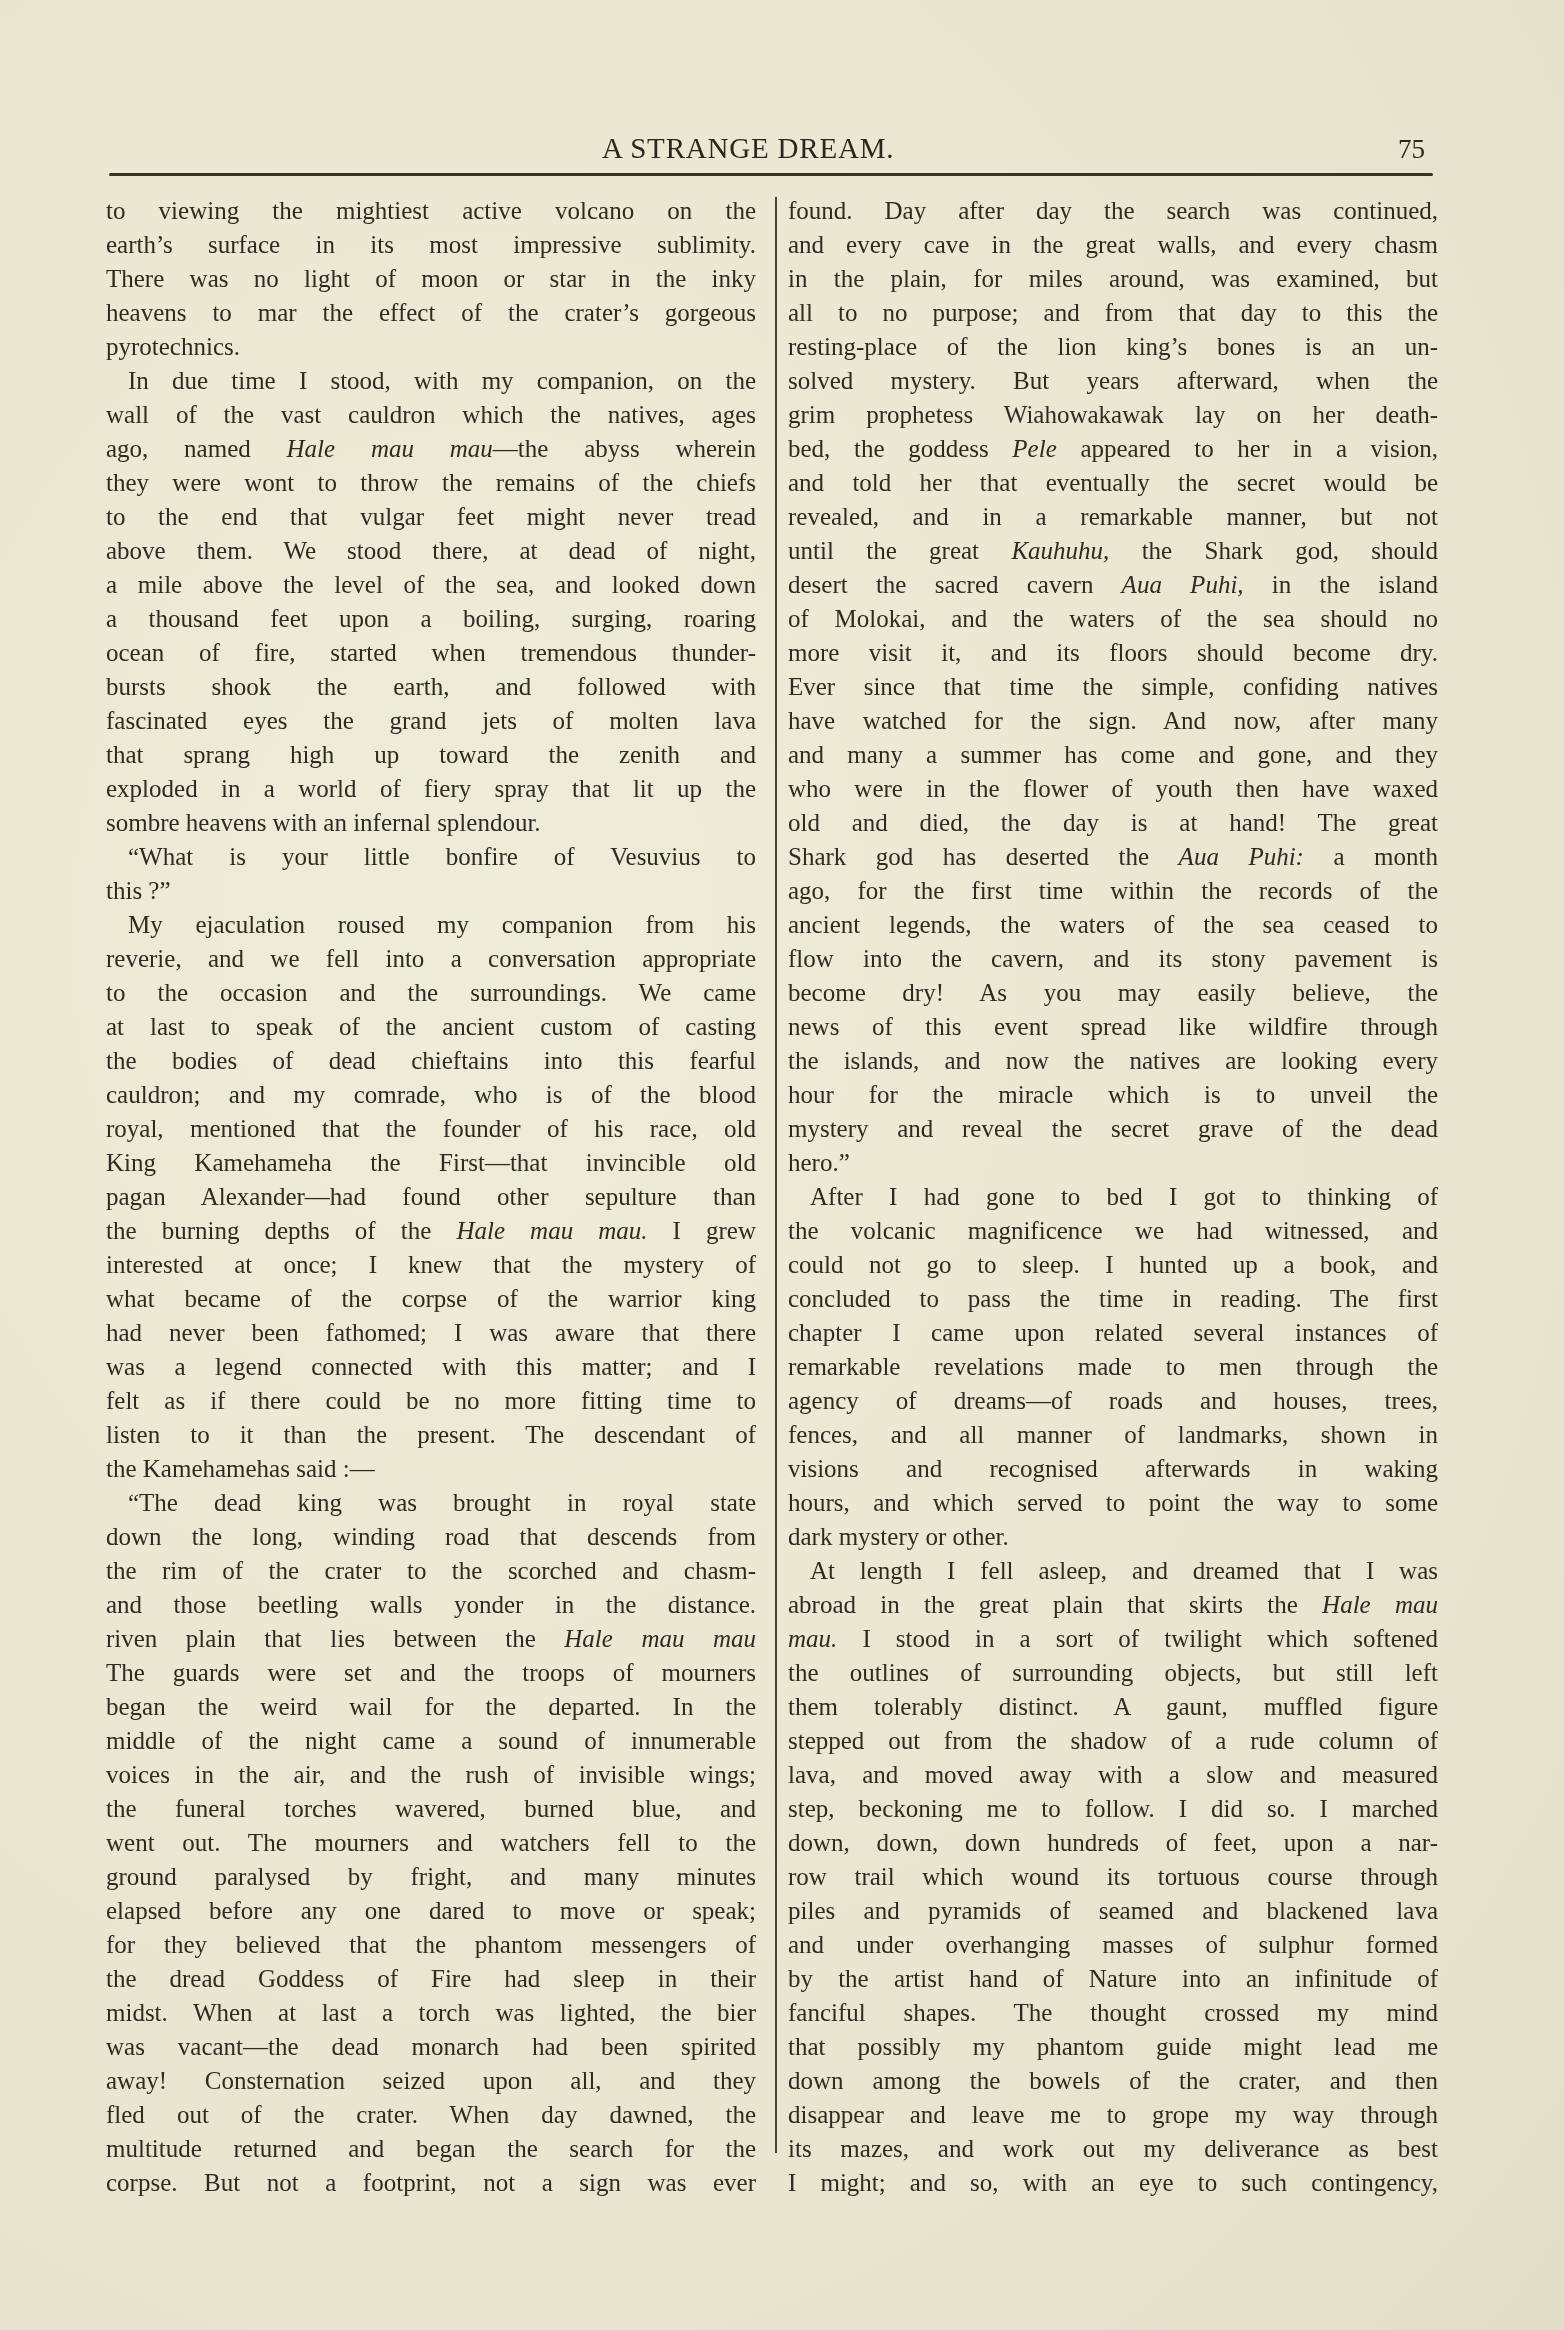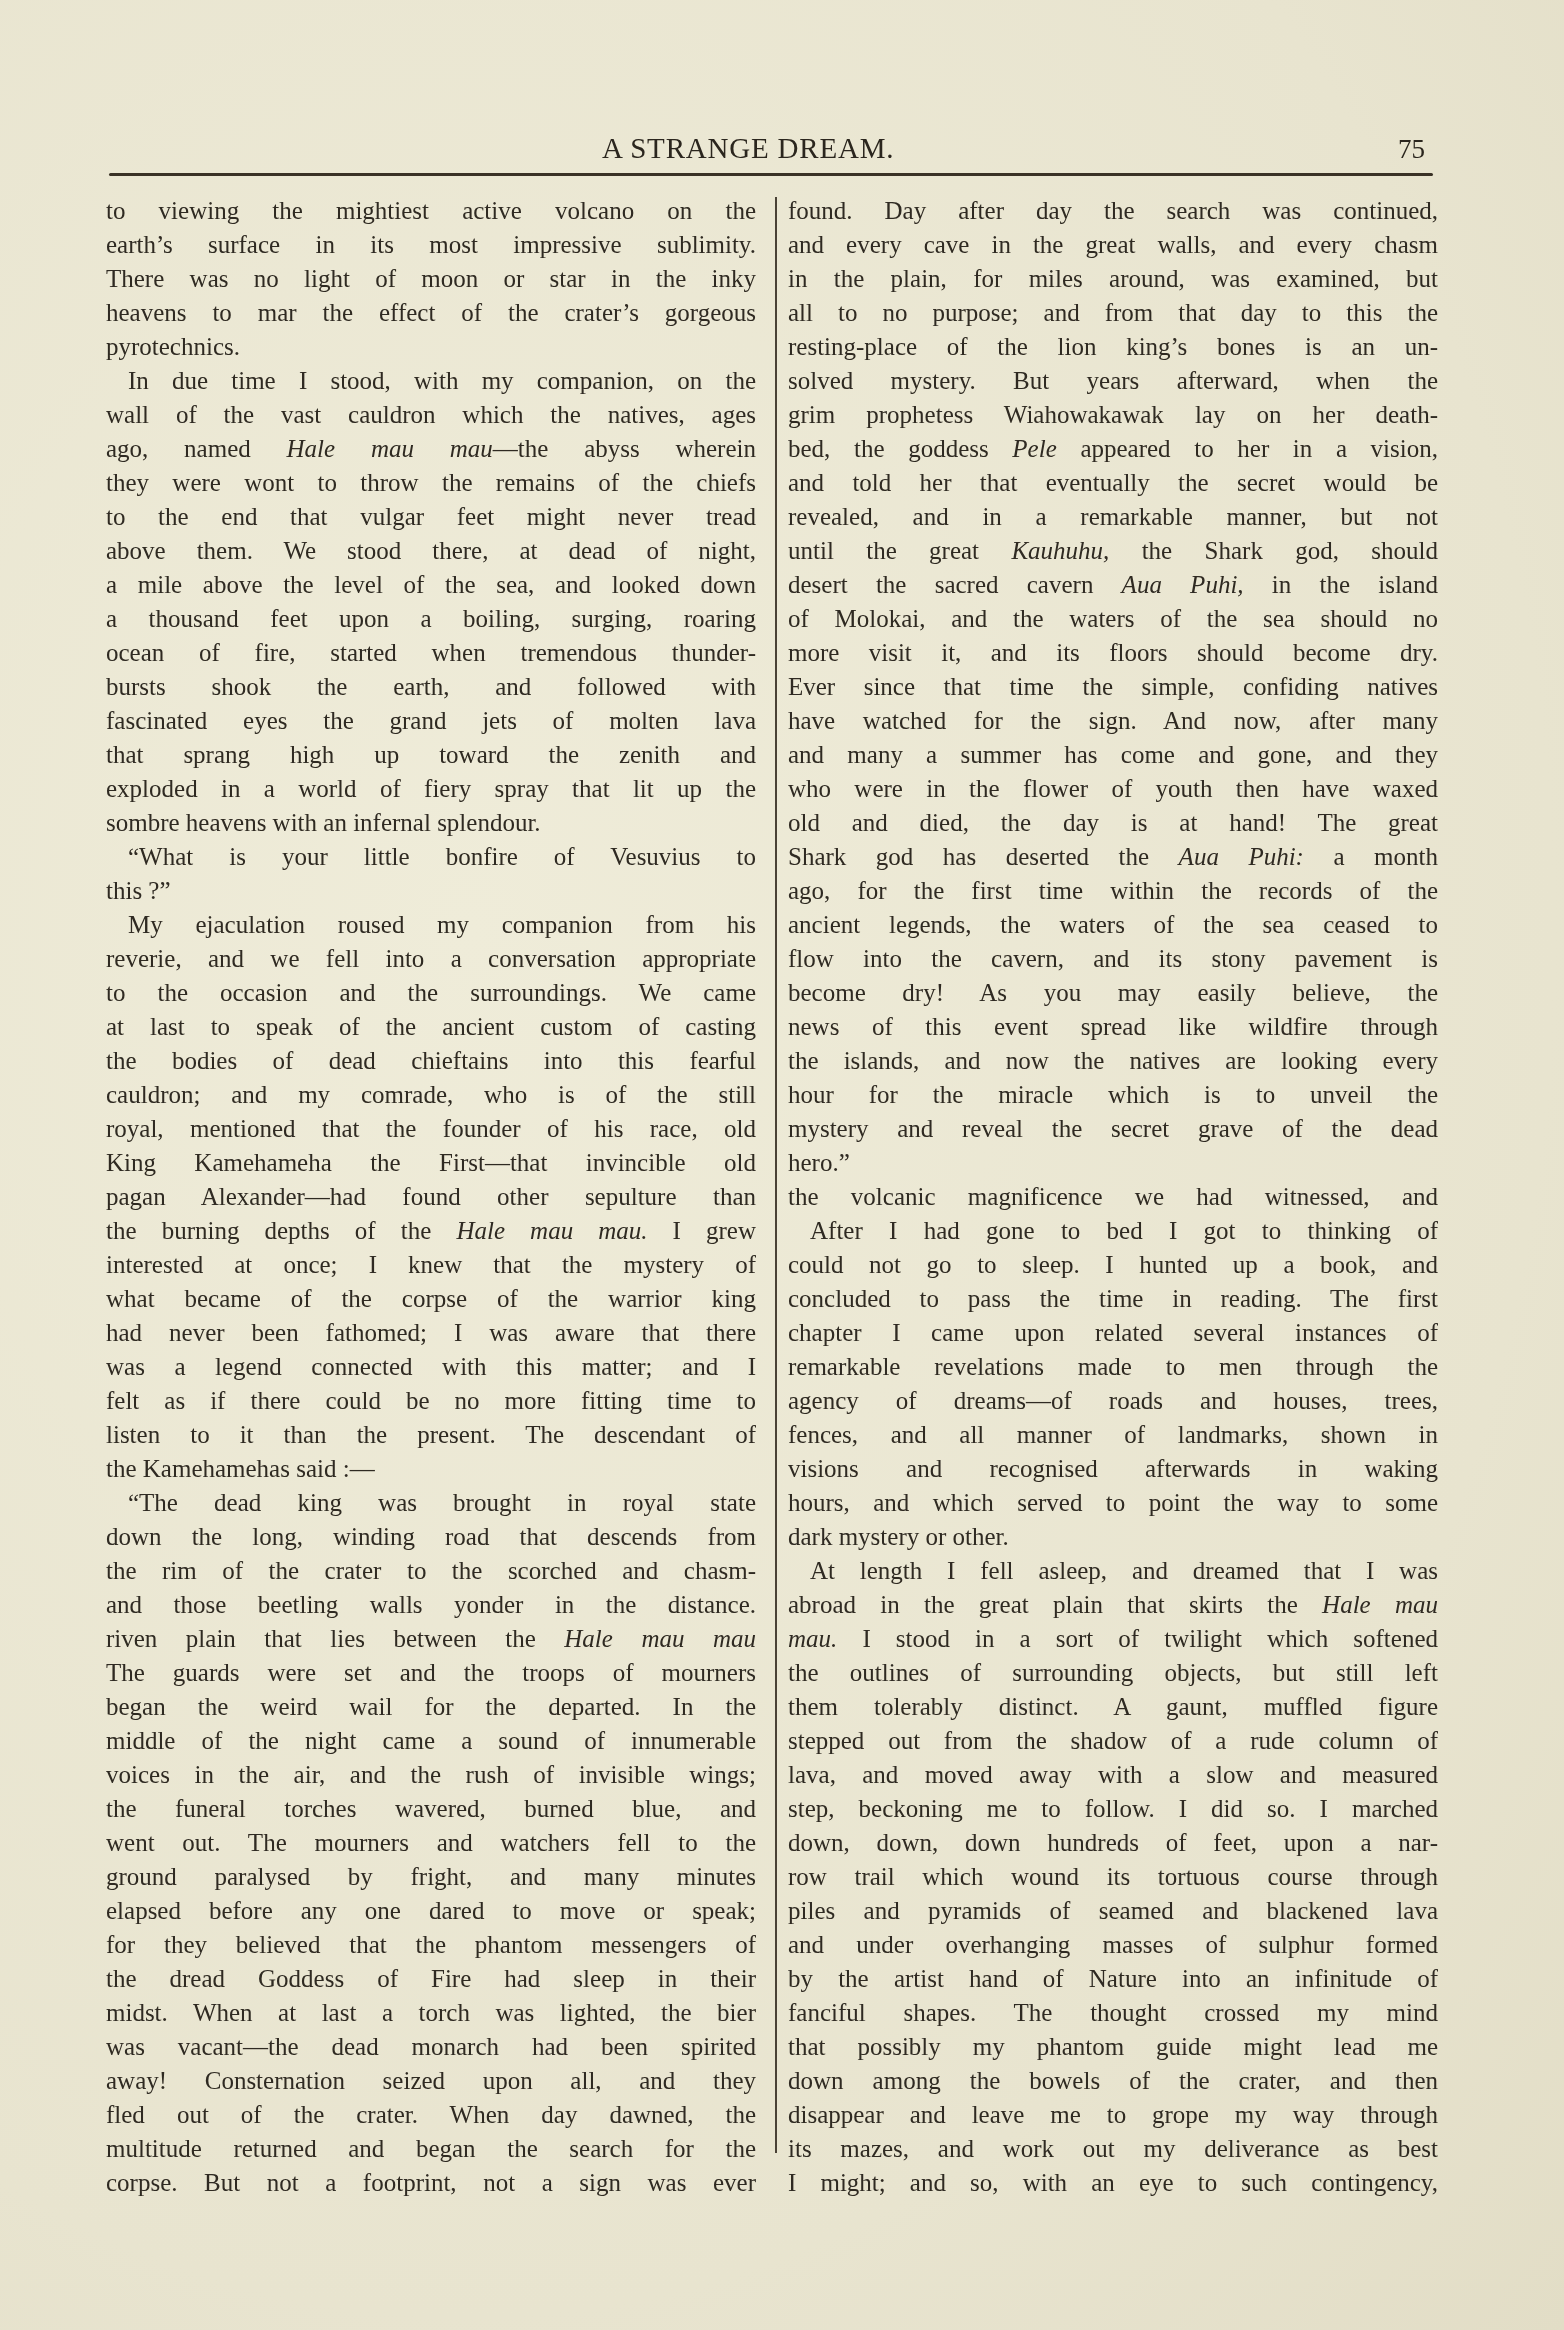--- a/index.html
+++ b/index.html
@@ -70,21 +70,21 @@
       <span class="line">that sprang high up toward the zenith and</span>
       <span class="line">exploded in a world of fiery spray that lit up the</span>
       <span class="line last">sombre heavens with an infernal splendour.</span>
       <span class="line indent">“What is your little bonfire of Vesuvius to</span>
       <span class="line last">this ?”</span>
       <span class="line indent">My ejaculation roused my companion from his</span>
       <span class="line">reverie, and we fell into a conversation appropriate</span>
       <span class="line">to the occasion and the surroundings.  We came</span>
       <span class="line">at last to speak of the ancient custom of casting</span>
       <span class="line">the bodies of dead chieftains into this fearful</span>
-      <span class="line">cauldron; and my comrade, who is of the still</span>
+      <span class="line">cauldron; and my comrade, who is of the blood</span>
       <span class="line">royal, mentioned that the founder of his race, old</span>
       <span class="line">King Kamehameha the First—that invincible old</span>
       <span class="line">pagan Alexander—had found other sepulture than</span>
       <span class="line">the burning depths of the <em>Hale mau mau.</em>  I grew</span>
       <span class="line">interested at once; I knew that the mystery of</span>
       <span class="line">what became of the corpse of the warrior king</span>
       <span class="line">had never been fathomed; I was aware that there</span>
       <span class="line">was a legend connected with this matter; and I</span>
       <span class="line">felt as if there could be no more fitting time to</span>
       <span class="line">listen to it than the present.  The descendant of</span>
@@ -135,22 +135,22 @@
       <span class="line">Shark god has deserted the <em>Aua Puhi:</em> a month</span>
       <span class="line">ago, for the first time within the records of the</span>
       <span class="line">ancient legends, the waters of the sea ceased to</span>
       <span class="line">flow into the cavern, and its stony pavement is</span>
       <span class="line">become dry!  As you may easily believe, the</span>
       <span class="line">news of this event spread like wildfire through</span>
       <span class="line">the islands, and now the natives are looking every</span>
       <span class="line">hour for the miracle which is to unveil the</span>
       <span class="line">mystery and reveal the secret grave of the dead</span>
       <span class="line last">hero.”</span>
+      <span class="line indent">After I had gone to bed I got to thinking of</span>
       <span class="line">the volcanic magnificence we had witnessed, and</span>
-      <span class="line indent">After I had gone to bed I got to thinking of</span>
       <span class="line">could not go to sleep.  I hunted up a book, and</span>
       <span class="line">concluded to pass the time in reading.  The first</span>
       <span class="line">chapter I came upon related several instances of</span>
       <span class="line">remarkable revelations made to men through the</span>
       <span class="line">agency of dreams—of roads and houses, trees,</span>
       <span class="line">fences, and all manner of landmarks, shown in</span>
       <span class="line">visions and recognised afterwards in waking</span>
       <span class="line">hours, and which served to point the way to some</span>
       <span class="line last">dark mystery or other.</span>
       <span class="line indent">At length I fell asleep, and dreamed that I was</span>

